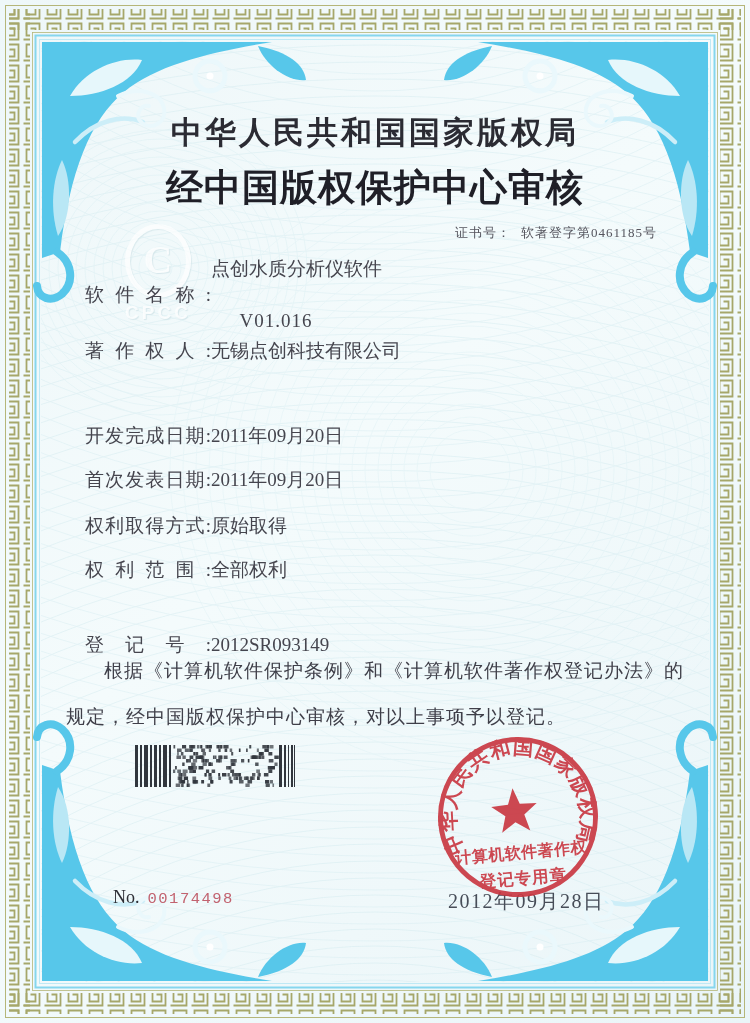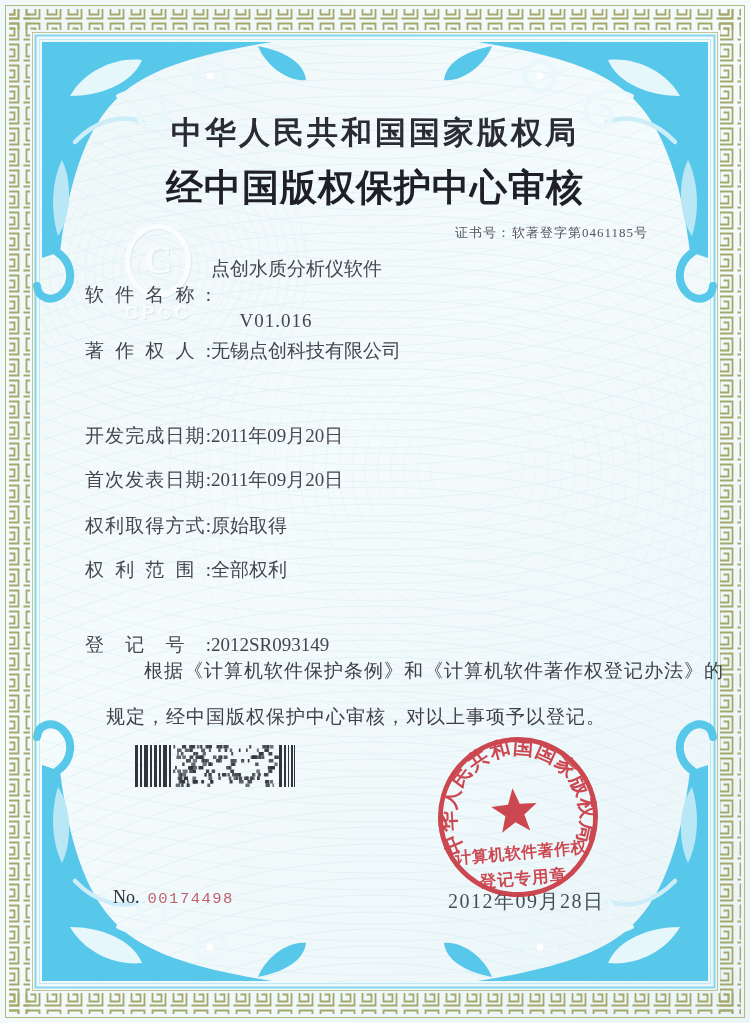--- a/index.html
+++ b/index.html
@@ -17,34 +17,34 @@
     text-align:center;font-size:31px;font-weight:600;letter-spacing:3px;
     color:#2b2b33;z-index:3;
   }
   .subtitle{
     position:absolute;top:163px;left:0;width:750px;margin:0;
     text-align:center;font-size:37px;font-weight:700;letter-spacing:1px;
     color:#1f1f27;z-index:3;
   }
   .certno{
     position:absolute;top:224px;left:455px;z-index:3;
-    font-size:13px;color:#55555e;letter-spacing:1px;display:flex;gap:1px;
+    font-size:13px;color:#55555e;letter-spacing:1px;display:flex;gap:10px;
   }
   .row{
     position:absolute;left:85px;z-index:3;display:flex;align-items:center;
     font-size:19px;color:#45454e;
   }
   .row-label{
     flex:0 0 126px;text-align:justify;text-align-last:justify;
   }
   .row-value{line-height:26px;white-space:pre;}
   .row-value .v2{letter-spacing:1px;}
   .para{
     position:absolute;left:66px;top:648px;width:628px;z-index:3;
-    font-size:19px;color:#3f3f49;line-height:46px;letter-spacing:1px;margin-left:40px;
+    font-size:19px;color:#3f3f49;line-height:46px;letter-spacing:1px;
   }
   .para .indent{text-indent:38px;}
   .barcode{
     position:absolute;left:135px;top:745px;width:160px;height:42px;z-index:3;
   }
   .serial{
     position:absolute;left:113px;top:884px;z-index:3;display:flex;align-items:baseline;gap:8px;justify-content:center;
   }
   .serial-label{font-size:18px;color:#2e2e35;}
   .serial-value{

